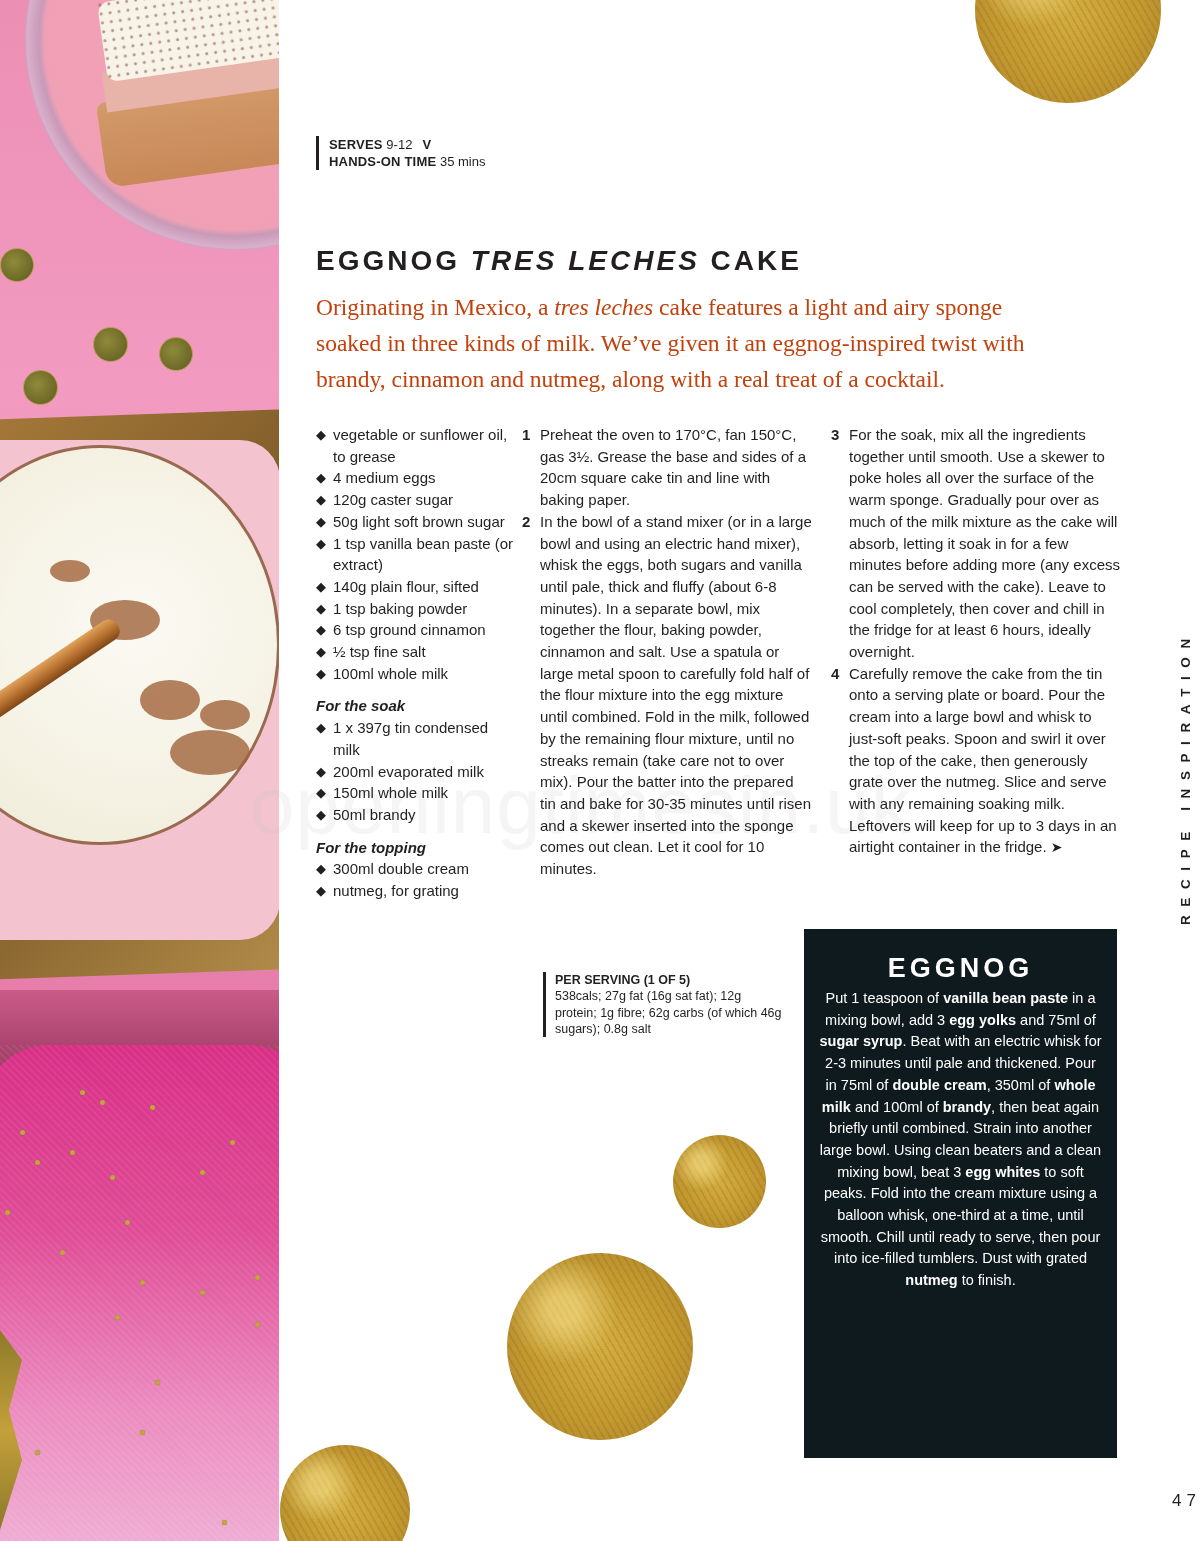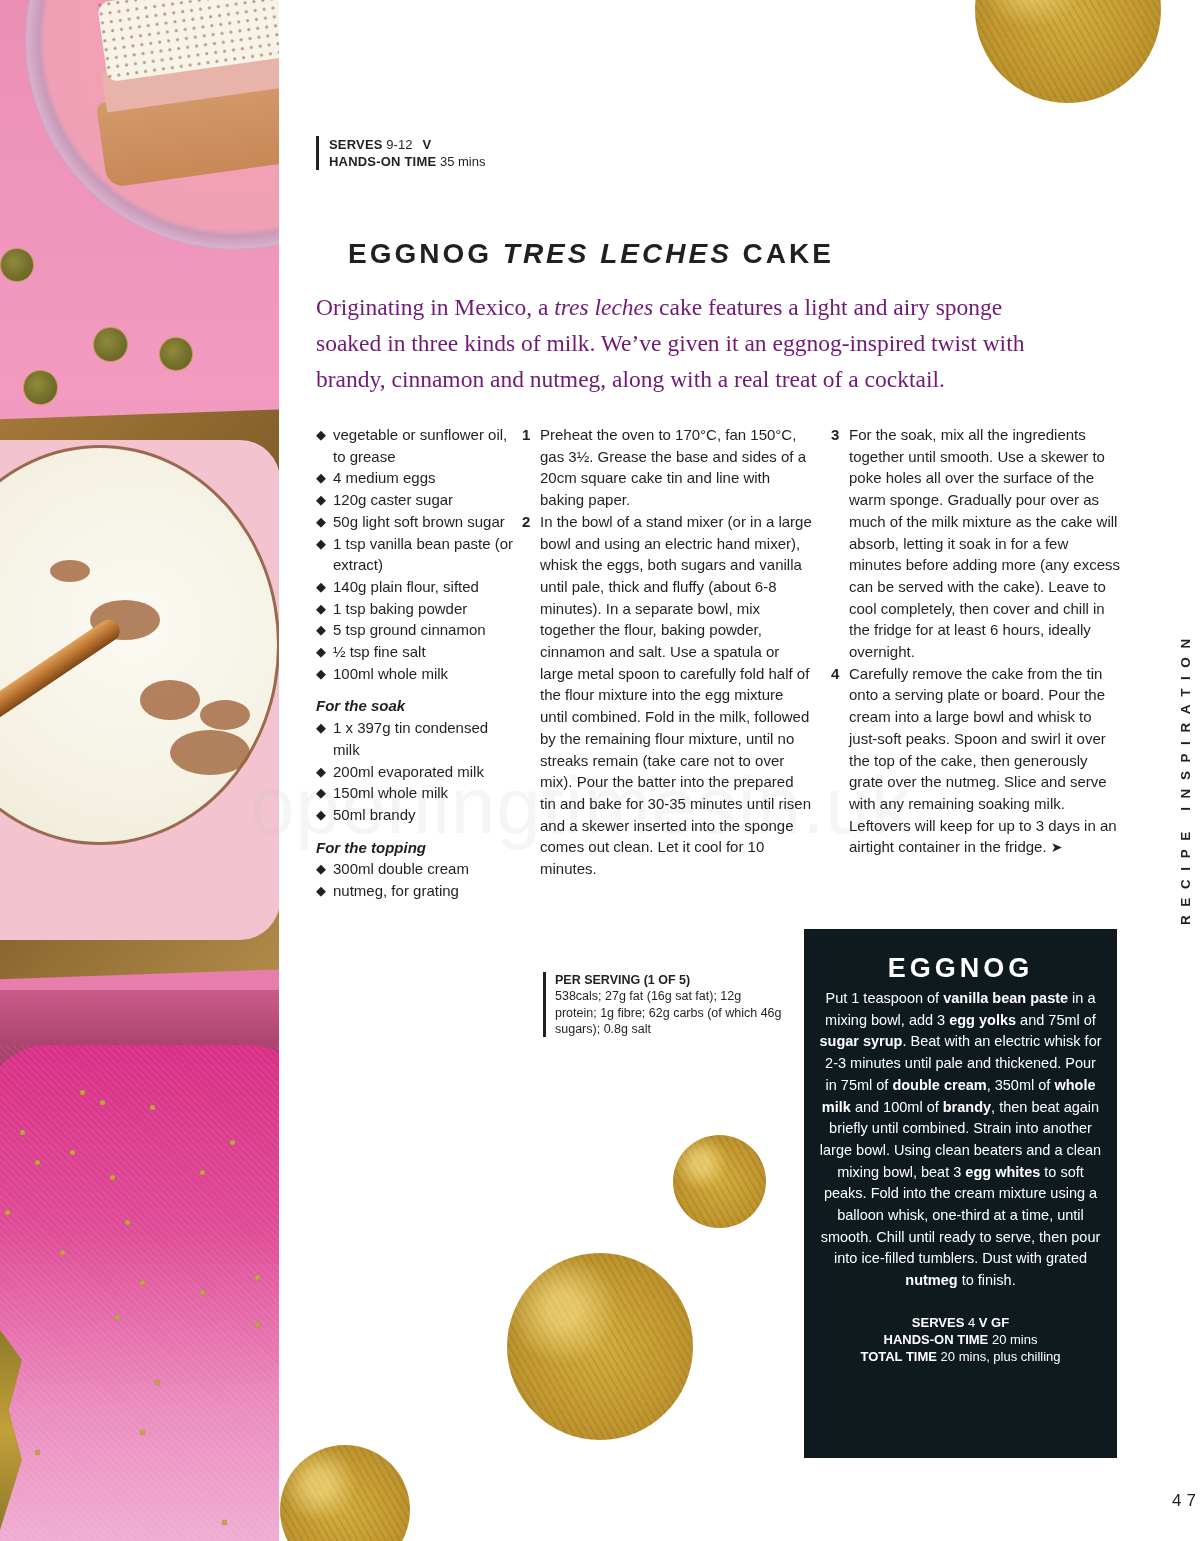--- a/index.html
+++ b/index.html
@@ -75,28 +75,28 @@
 
   
   .meta {
     position: absolute; left: 316px; top: 136px; padding-left: 10px; border-left: 3px solid #231f20;
     font-family: "Liberation Sans", sans-serif; font-size: 13px; line-height: 17px; color: #231f20; width: 280px;
   }
   .meta b { font-weight: 700; letter-spacing: 0.2px; }
   .meta .v { margin-left: 10px; font-weight: 700; }
 
   .title {
-    position: absolute; left: 316px; top: 238px; font-family: "Liberation Sans", sans-serif;
-    font-weight: 700; font-size: 28px; letter-spacing: 3px; color: #231f20; white-space: nowrap; margin-left: 32px;
+    position: absolute; left: 316px; top: 245px; font-family: "Liberation Sans", sans-serif;
+    font-weight: 700; font-size: 28px; letter-spacing: 3px; color: #231f20; white-space: nowrap;
   }
   .title i { font-style: italic; }
 
   .intro {
     position: absolute; left: 316px; top: 289px; width: 730px;
-    font-family: "Liberation Serif", serif; font-size: 23.5px; line-height: 36px; color: #701a75;
+    font-family: "Liberation Serif", serif; font-size: 23.5px; line-height: 36px; color: #c2410c;
   }
 
   
   .col { position: absolute; font-family: "Liberation Sans", sans-serif; font-size: 15px; line-height: 21.7px; color: #231f20; }
   .ingredients { left: 316px; top: 424px; width: 200px; }
   .ing { position: relative; padding-left: 17px; }
   .ing .bullet { position: absolute; left: 0; top: 0; font-size: 13px; }
   .subhead { font-style: italic; font-weight: 700; margin-top: 11px; }
 
   .method1 { left: 522px; top: 424px; width: 290px; }
@@ -205,21 +205,21 @@
 
 <div class="col ingredients">
   <div id="ing-main">
       <div class="ing"><span class="bullet">◆</span><span>vegetable or sunflower oil, to grease</span></div>
       <div class="ing"><span class="bullet">◆</span><span>4 medium eggs</span></div>
       <div class="ing"><span class="bullet">◆</span><span>120g caster sugar</span></div>
       <div class="ing"><span class="bullet">◆</span><span>50g light soft brown sugar</span></div>
       <div class="ing"><span class="bullet">◆</span><span>1 tsp vanilla bean paste (or extract)</span></div>
       <div class="ing"><span class="bullet">◆</span><span>140g plain flour, sifted</span></div>
       <div class="ing"><span class="bullet">◆</span><span>1 tsp baking powder</span></div>
-      <div class="ing"><span class="bullet">◆</span><span>5 tsp ground cinnamon</span></div>
+      <div class="ing"><span class="bullet">◆</span><span>6 tsp ground cinnamon</span></div>
       <div class="ing"><span class="bullet">◆</span><span>½ tsp fine salt</span></div>
       <div class="ing"><span class="bullet">◆</span><span>100ml whole milk</span></div>
     </div>
   <div class="subhead">For the soak</div>
   <div id="ing-soak">
       <div class="ing"><span class="bullet">◆</span><span>1 x 397g tin condensed milk</span></div>
       <div class="ing"><span class="bullet">◆</span><span>200ml evaporated milk</span></div>
       <div class="ing"><span class="bullet">◆</span><span>150ml whole milk</span></div>
       <div class="ing"><span class="bullet">◆</span><span>50ml brandy</span></div>
     </div>
@@ -240,23 +240,18 @@
 </div>
 
 <div class="per-serving">
   <b>PER SERVING (1 OF 5)</b><br>
   <span>538cals; 27g fat (16g sat fat); 12g protein; 1g fibre; 62g carbs (of which 46g sugars); 0.8g salt</span>
 </div>
 
 <div class="eggnog-box">
   <div class="eggnog-title">EGGNOG</div>
   <div class="eggnog-body" id="eggnog-body"><span>Put 1 teaspoon of </span><b>vanilla bean paste</b><span> in a mixing bowl, add 3 </span><b>egg yolks</b><span> and 75ml of </span><b>sugar syrup</b><span>. Beat with an electric whisk for 2-3 minutes until pale and thickened. Pour in 75ml of </span><b>double cream</b><span>, 350ml of </span><b>whole milk</b><span> and 100ml of </span><b>brandy</b><span>, then beat again briefly until combined. Strain into another large bowl. Using clean beaters and a clean mixing bowl, beat 3 </span><b>egg whites</b><span> to soft peaks. Fold into the cream mixture using a balloon whisk, one-third at a time, until smooth. Chill until ready to serve, then pour into ice-filled tumblers. Dust with grated </span><b>nutmeg</b><span> to finish.</span></div>
-  <div class="eggnog-meta">
-    <div><b>SERVES</b> <span>4</span> <b>V GF</b></div>
-    <div><b>HANDS-ON TIME</b> <span>20 mins</span></div>
-    <div><b>TOTAL TIME</b> <span>20 mins, plus chilling</span></div>
-  </div>
 </div>
 
 <div class="side-label">RECIPE INSPIRATION</div>
 
 <div class="footer-site">SAINSBURYSMAGAZINE.CO.UK</div>
 <div class="footer-page">47</div>
 
 </body></html>

